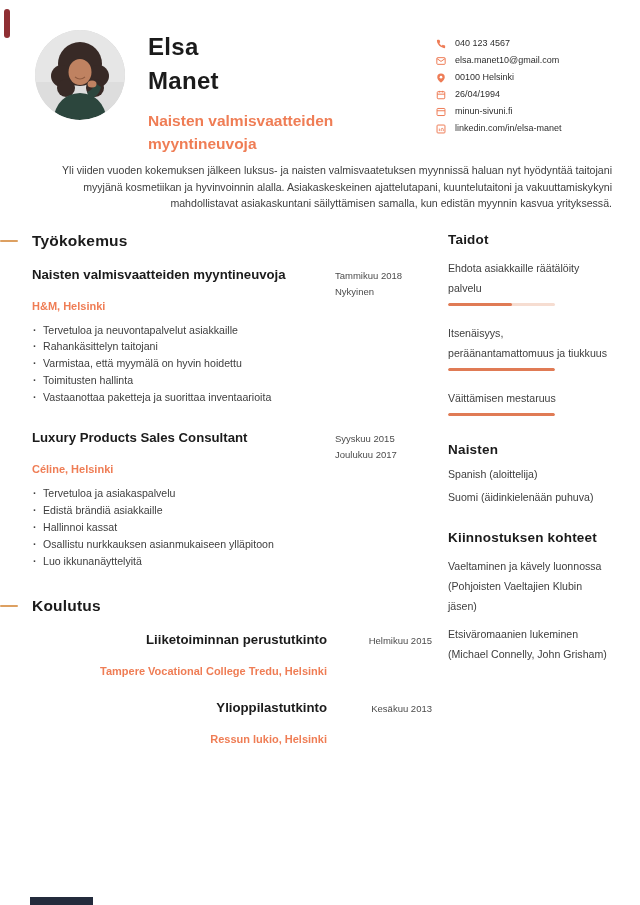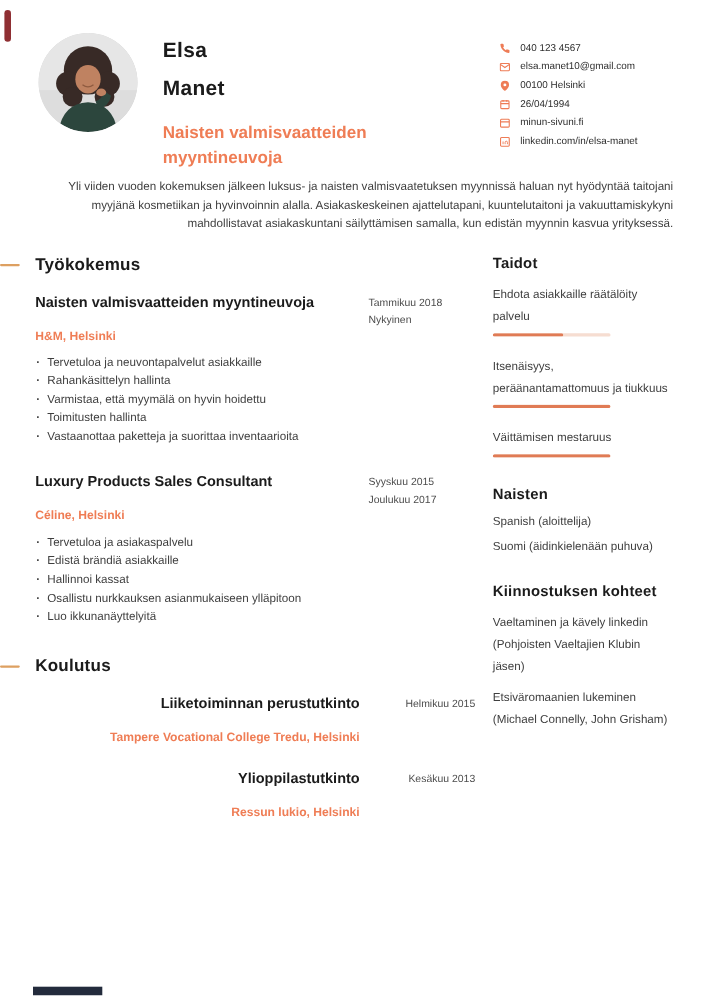--- a/index.html
+++ b/index.html
@@ -26,29 +26,29 @@
   .header { position: relative; height: 158px; }
   .avatar {
     position: absolute; left: 35px; top: 30px;
     width: 90px; height: 90px; border-radius: 50%;
     overflow: hidden;
     background: radial-gradient(circle at 35% 30%, #efefef 0%, #dcdcdc 55%, #c9c9c9 100%);
   }
   .avatar svg { display: block; }
   .name-block { position: absolute; left: 148px; top: 30px; }
   .name {
-    font-size: 19px; line-height: 34px; font-weight: 700;
+    font-size: 24px; line-height: 34px; font-weight: 700;
     color: #1b1b1b; letter-spacing: 0.3px;
   }
   .headline {
     margin-top: 11px; width: 230px;
     font-size: 15.5px; line-height: 23px; font-weight: 700;
     color: #ef7d55;
   }
-  .contact { position: absolute; left: 454px; top: 38px; }
+  .contact { position: absolute; left: 436px; top: 38px; }
   .contact-row {
     display: flex; align-items: center;
     margin-bottom: 6px;
     font-size: 9px; line-height: 11px; color: #2e2e2e;
   }
   .contact-row .cicon { width: 10px; height: 10px; margin-right: 9px; flex: 0 0 auto; }
   .contact-row .cicon svg { display: block; width: 10px; height: 10px; }
   
   .summary {
     margin: 4px 28px 0 32px;
@@ -222,21 +222,21 @@
             <div class="job-title">Naisten valmisvaatteiden myyntineuvoja</div>
             <div class="job-company">H&amp;M, Helsinki</div>
           </div>
           <div class="job-dates">
             <div>Tammikuu 2018</div>
             <div>Nykyinen</div>
           </div>
         </div>
         <ul class="bullets">
           <li>Tervetuloa ja neuvontapalvelut asiakkaille</li>
-          <li>Rahankäsittelyn hallinta</li>
+          <li>Rahankäsittelyn taitojani</li>
           <li>Varmistaa, että myymälä on hyvin hoidettu</li>
           <li>Toimitusten hallinta</li>
           <li>Vastaanottaa paketteja ja suorittaa inventaarioita</li>
         </ul>
       </div>
 
       <div class="job">
         <div class="job-header">
           <div class="job-titles">
             <div class="job-title">Luxury Products Sales Consultant</div>
@@ -317,19 +317,19 @@
     </section>
 
     <section class="side-section">
       <h2 class="side-heading">Naisten</h2>
       <div class="lang-item">Spanish (aloittelija)</div>
       <div class="lang-item">Suomi (äidinkielenään puhuva)</div>
     </section>
 
     <section class="side-section">
       <h2 class="side-heading">Kiinnostuksen kohteet</h2>
-      <div class="interest-item">Vaeltaminen ja kävely linkedin (Pohjoisten Vaeltajien Klubin jäsen)</div>
+      <div class="interest-item">Vaeltaminen ja kävely luonnossa (Pohjoisten Vaeltajien Klubin jäsen)</div>
       <div class="interest-item">Etsiväromaanien lukeminen (Michael Connelly, John Grisham)</div>
     </section>
   </div>
 </div>
 
 <div class="bottom-accent-bar"></div>
 
 </body></html>

